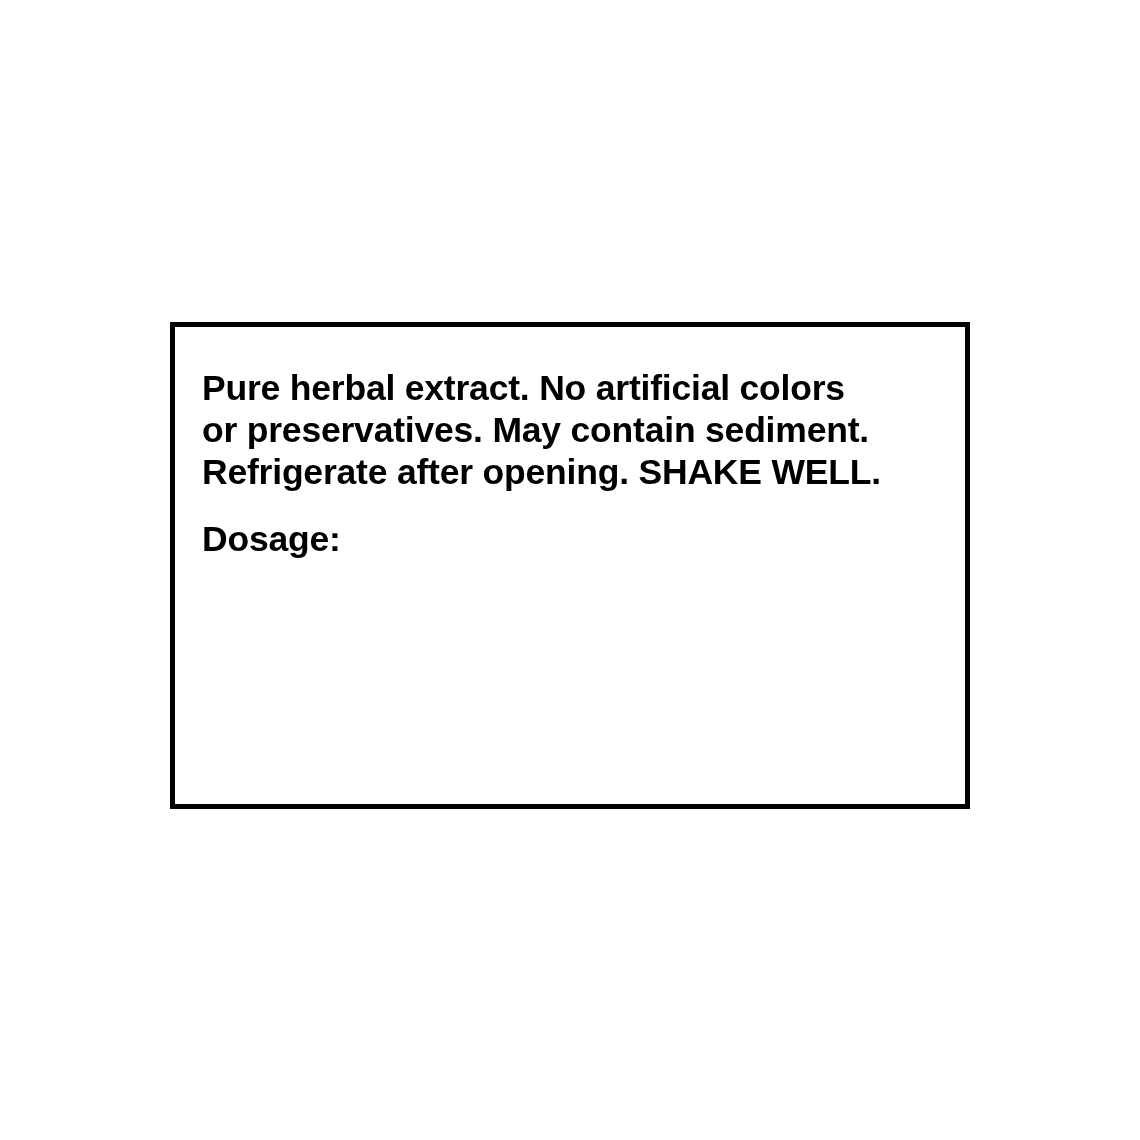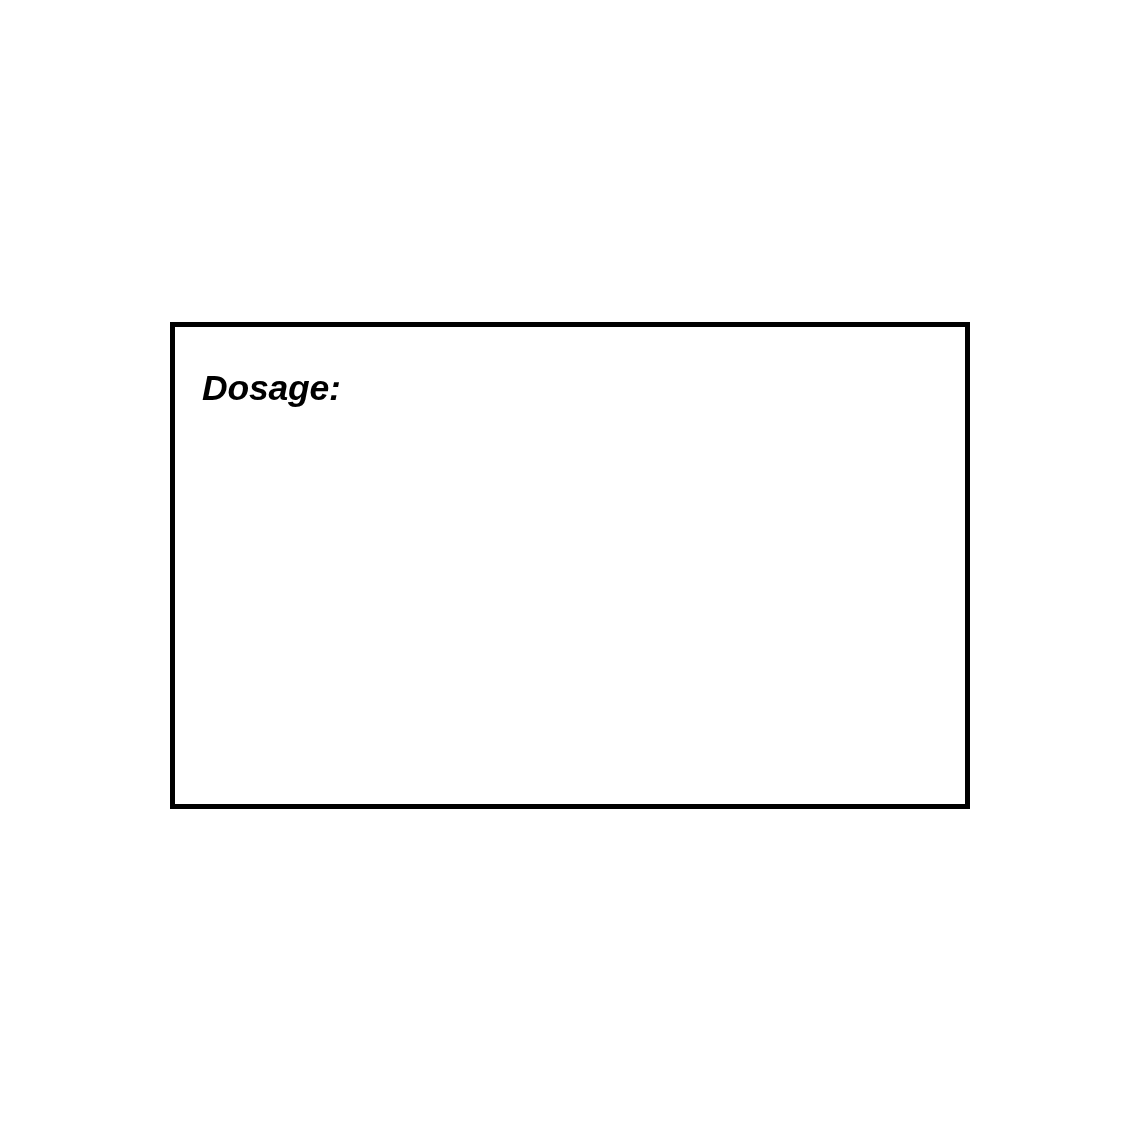--- a/index.html
+++ b/index.html
@@ -38,23 +38,25 @@
   }
   .para + .para {
     margin-top: 24px;
   }
   .dosage-heading {
     font-size: 35.5px;
     font-weight: bold;
     line-height: 1.19;
     color: #000000;
     margin: 0;
-    font-style: italic;
   }
 </style>
 </head>
 <body>
 
 <div class="label-card">
   <div class="label-inner">
+    <p class="para">Pure herbal extract. No artificial colors
+or preservatives. May contain sediment.
+Refrigerate after opening. SHAKE WELL.</p>
     <p class="para"><span class="dosage-heading">Dosage:</span><br></p>
   </div>
 </div>
 
 </body></html>

